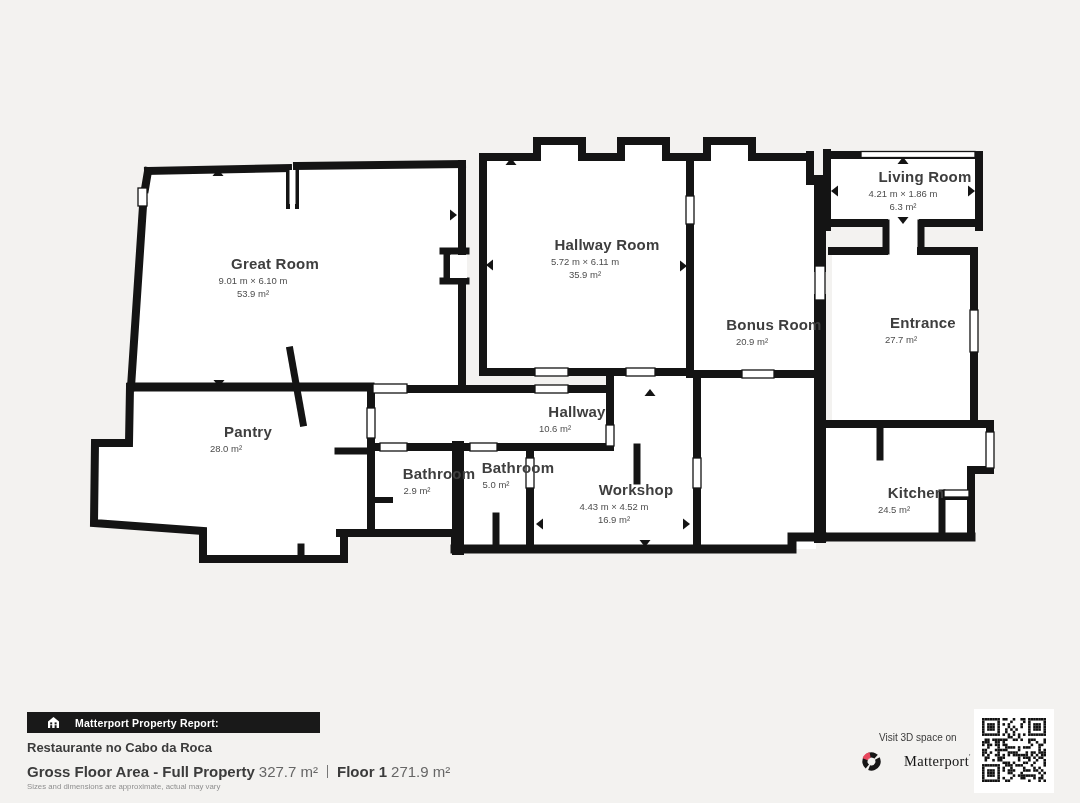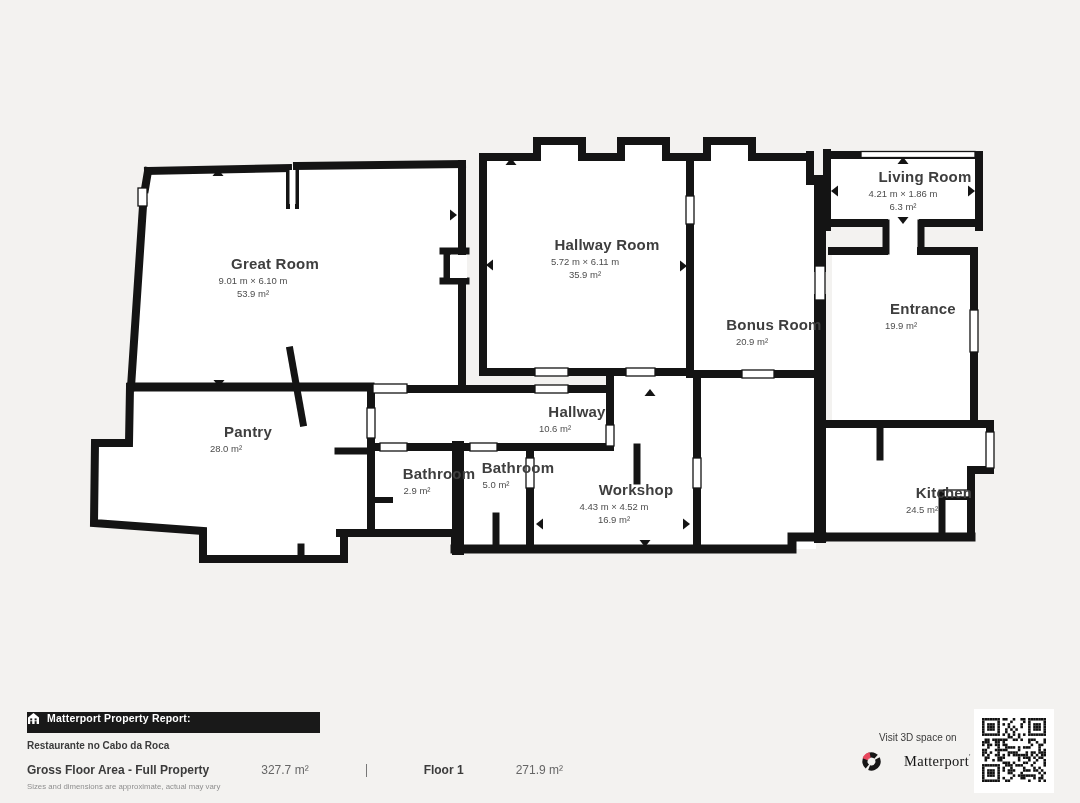--- a/index.html
+++ b/index.html
@@ -5,24 +5,24 @@
   html,body{margin:0;padding:0;}
   body{font-family:"Liberation Sans", sans-serif;}
   #stage{position:relative;width:1080px;height:803px;background:#f3f2f0;overflow:hidden;}
   #plan-svg{position:absolute;left:0;top:0;}
   .room-label{position:absolute;transform:translate(-50%,-50%);text-align:center;line-height:1.4;pointer-events:none;white-space:nowrap;}
   .rn{font-size:15px;font-weight:bold;color:#3e3e3e;letter-spacing:.2px;padding-left:44px;}
   .rd,.ra{font-size:9.5px;color:#4d4d4d;}
   .rd:empty{display:none;}
   
   .footer-bar{position:absolute;left:27px;top:712px;width:293px;height:21px;background:#191919;color:#fff;
-    display:flex;align-items:flex-start;gap:7px;padding-left:0;box-sizing:border-box;}
+    display:flex;align-items:center;gap:15px;padding-left:20px;box-sizing:border-box;}
   .footer-bar .bar-text{font-size:10.5px;font-weight:bold;letter-spacing:.2px;}
-  .prop-title{position:absolute;left:27px;top:740px;font-size:10px;font-weight:bold;color:#3b3b3b;}
-  .stats-row{position:absolute;left:27px;top:763px;font-size:12px;color:#666;display:flex;align-items:center;gap:48px;}
+  .prop-title{position:absolute;left:27px;top:740px;font-size:13px;font-weight:bold;color:#3b3b3b;}
+  .stats-row{position:absolute;left:27px;top:763px;font-size:15px;color:#666;display:flex;align-items:center;}
   .stats-row b{color:#3b3b3b;}
   .stat-divider{display:inline-block;width:0;height:13px;border-left:1.5px solid #777;margin:0 9px;}
   .disclaimer{position:absolute;left:27px;top:782px;font-size:7.8px;color:#8f8f8f;text-align:center;}
   .visit-text{position:absolute;left:865px;top:732px;font-size:10px;color:#3b3b3b;margin-left:14px;}
   .brand-row{position:absolute;left:861px;top:751px;display:flex;align-items:center;gap:22px;}
   .brand-word{font-family:"Liberation Serif", serif;font-size:14.5px;font-weight:500;color:#151515;letter-spacing:.3px;}
   .brand-tm{font-size:8px;color:#555;vertical-align:super;}
   .qr-card{position:absolute;left:974px;top:709px;width:80px;height:84px;background:#ffffff;}
   .qr-card svg{position:absolute;left:8px;top:9px;}
   .val{margin-left:4px;}
@@ -166,24 +166,24 @@
   <div class="room-label" style="left:903px;top:190px">
     <div class="rn">Living Room</div>
     <div class="rd">4.21 m × 1.86 m</div>
     <div class="ra">6.3 m²</div>
   </div>
   <div class="room-label" style="left:752px;top:331px">
     <div class="rn">Bonus Room</div>
 
     <div class="ra">20.9 m²</div>
   </div>
-  <div class="room-label" style="left:901px;top:315px">
+  <div class="room-label" style="left:901px;top:329px">
     <div class="rn">Entrance</div>
 
-    <div class="ra">19.9 m²</div>
+    <div class="ra">27.7 m²</div>
   </div>
   <div class="room-label" style="left:226px;top:438px">
     <div class="rn">Pantry</div>
 
     <div class="ra">28.0 m²</div>
   </div>
   <div class="room-label" style="left:555px;top:418px">
     <div class="rn">Hallway</div>
 
     <div class="ra">10.6 m²</div>
@@ -196,21 +196,21 @@
   <div class="room-label" style="left:496px;top:474px">
     <div class="rn">Bathroom</div>
 
     <div class="ra">5.0 m²</div>
   </div>
   <div class="room-label" style="left:614px;top:503px">
     <div class="rn">Workshop</div>
     <div class="rd">4.43 m × 4.52 m</div>
     <div class="ra">16.9 m²</div>
   </div>
-  <div class="room-label" style="left:922px;top:499px">
+  <div class="room-label" style="left:894px;top:499px">
     <div class="rn">Kitchen</div>
 
     <div class="ra">24.5 m²</div>
   </div>
 
   <div class="footer-bar">
     <svg width="13" height="13" viewBox="0 0 13 13">
       <path d="M1,5.5 L6.5,1 L12,5.5 V12 H1 Z" fill="#ffffff"></path>
       <rect x="3.2" y="6.4" width="2" height="2" fill="#191919"></rect>
       <rect x="7.6" y="6.4" width="2" height="2" fill="#191919"></rect>

